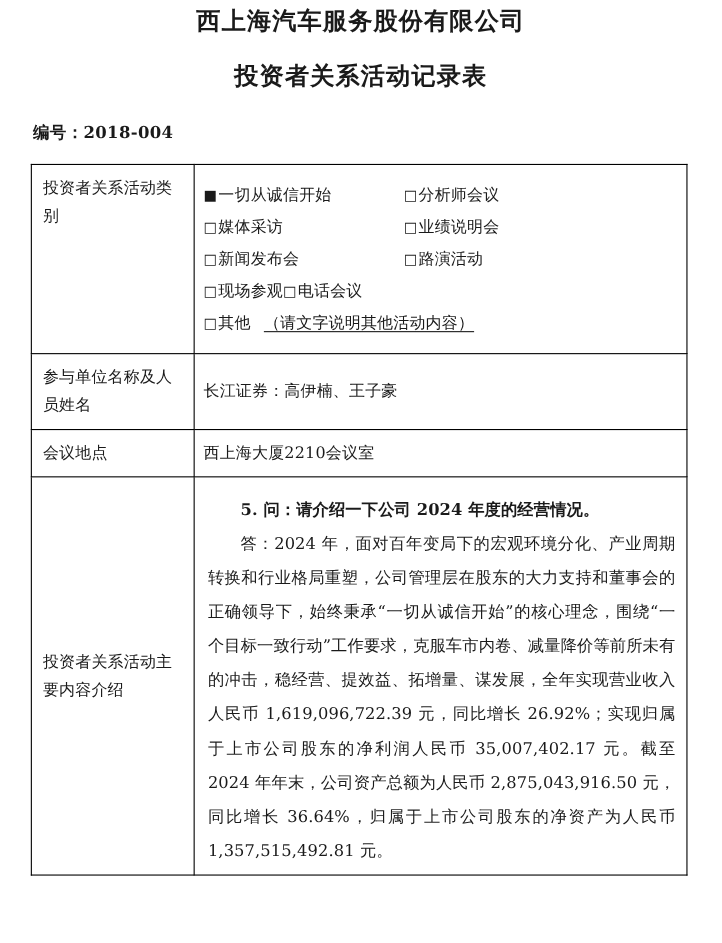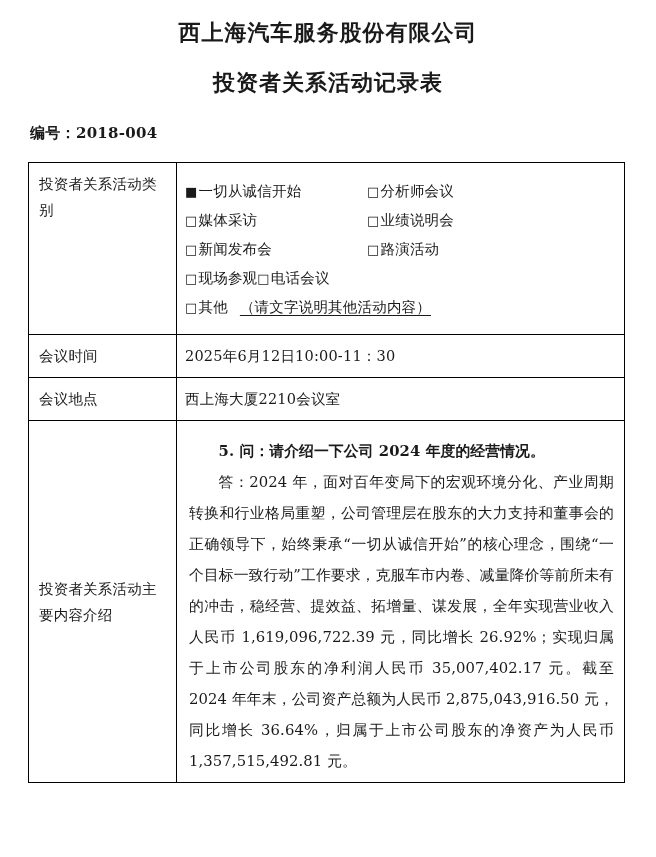--- a/index.html
+++ b/index.html
@@ -17,21 +17,21 @@
 
   .page {
     position: relative;
     width: 656px;
     height: 857px;
     padding: 0;
   }
 
   
   .title-block {
-    padding-top: 17px;
+    padding-top: 4px;
   }
   .doc-title {
     text-align: center;
     font-size: 22px;
     font-weight: bold;
     letter-spacing: 1px;
     line-height: 30px;
     font-family: "DejaVu Serif", "Liberation Serif", serif;
   }
   .doc-subtitle {
@@ -194,25 +194,25 @@
                 <span class="box">□</span><span>其他</span>
               </span>
                 <span class="cb-gap"></span>
                 <span class="underline-note">（请文字说明其他活动内容）</span>
             </div>
 
           </div>
         </td>
       </tr>
 
-
-      <tr>
-        <td class="lbl-cell">会议时间</td>
-        <td class="val-cell">2025年6月12日10:00-11：30</td>
-      </tr>
+      <tr>
+        <td class="lbl-cell">参与单位名称及人员姓名</td>
+        <td class="val-cell mid">长江证券：高伊楠、王子豪</td>
+      </tr>
+
 
       <tr>
         <td class="lbl-cell">会议地点</td>
         <td class="val-cell">西上海大厦2210会议室</td>
       </tr>
 
 
       <tr>
         <td class="lbl-cell mid">投资者关系活动主要内容介绍</td>
         <td class="body-cell">

